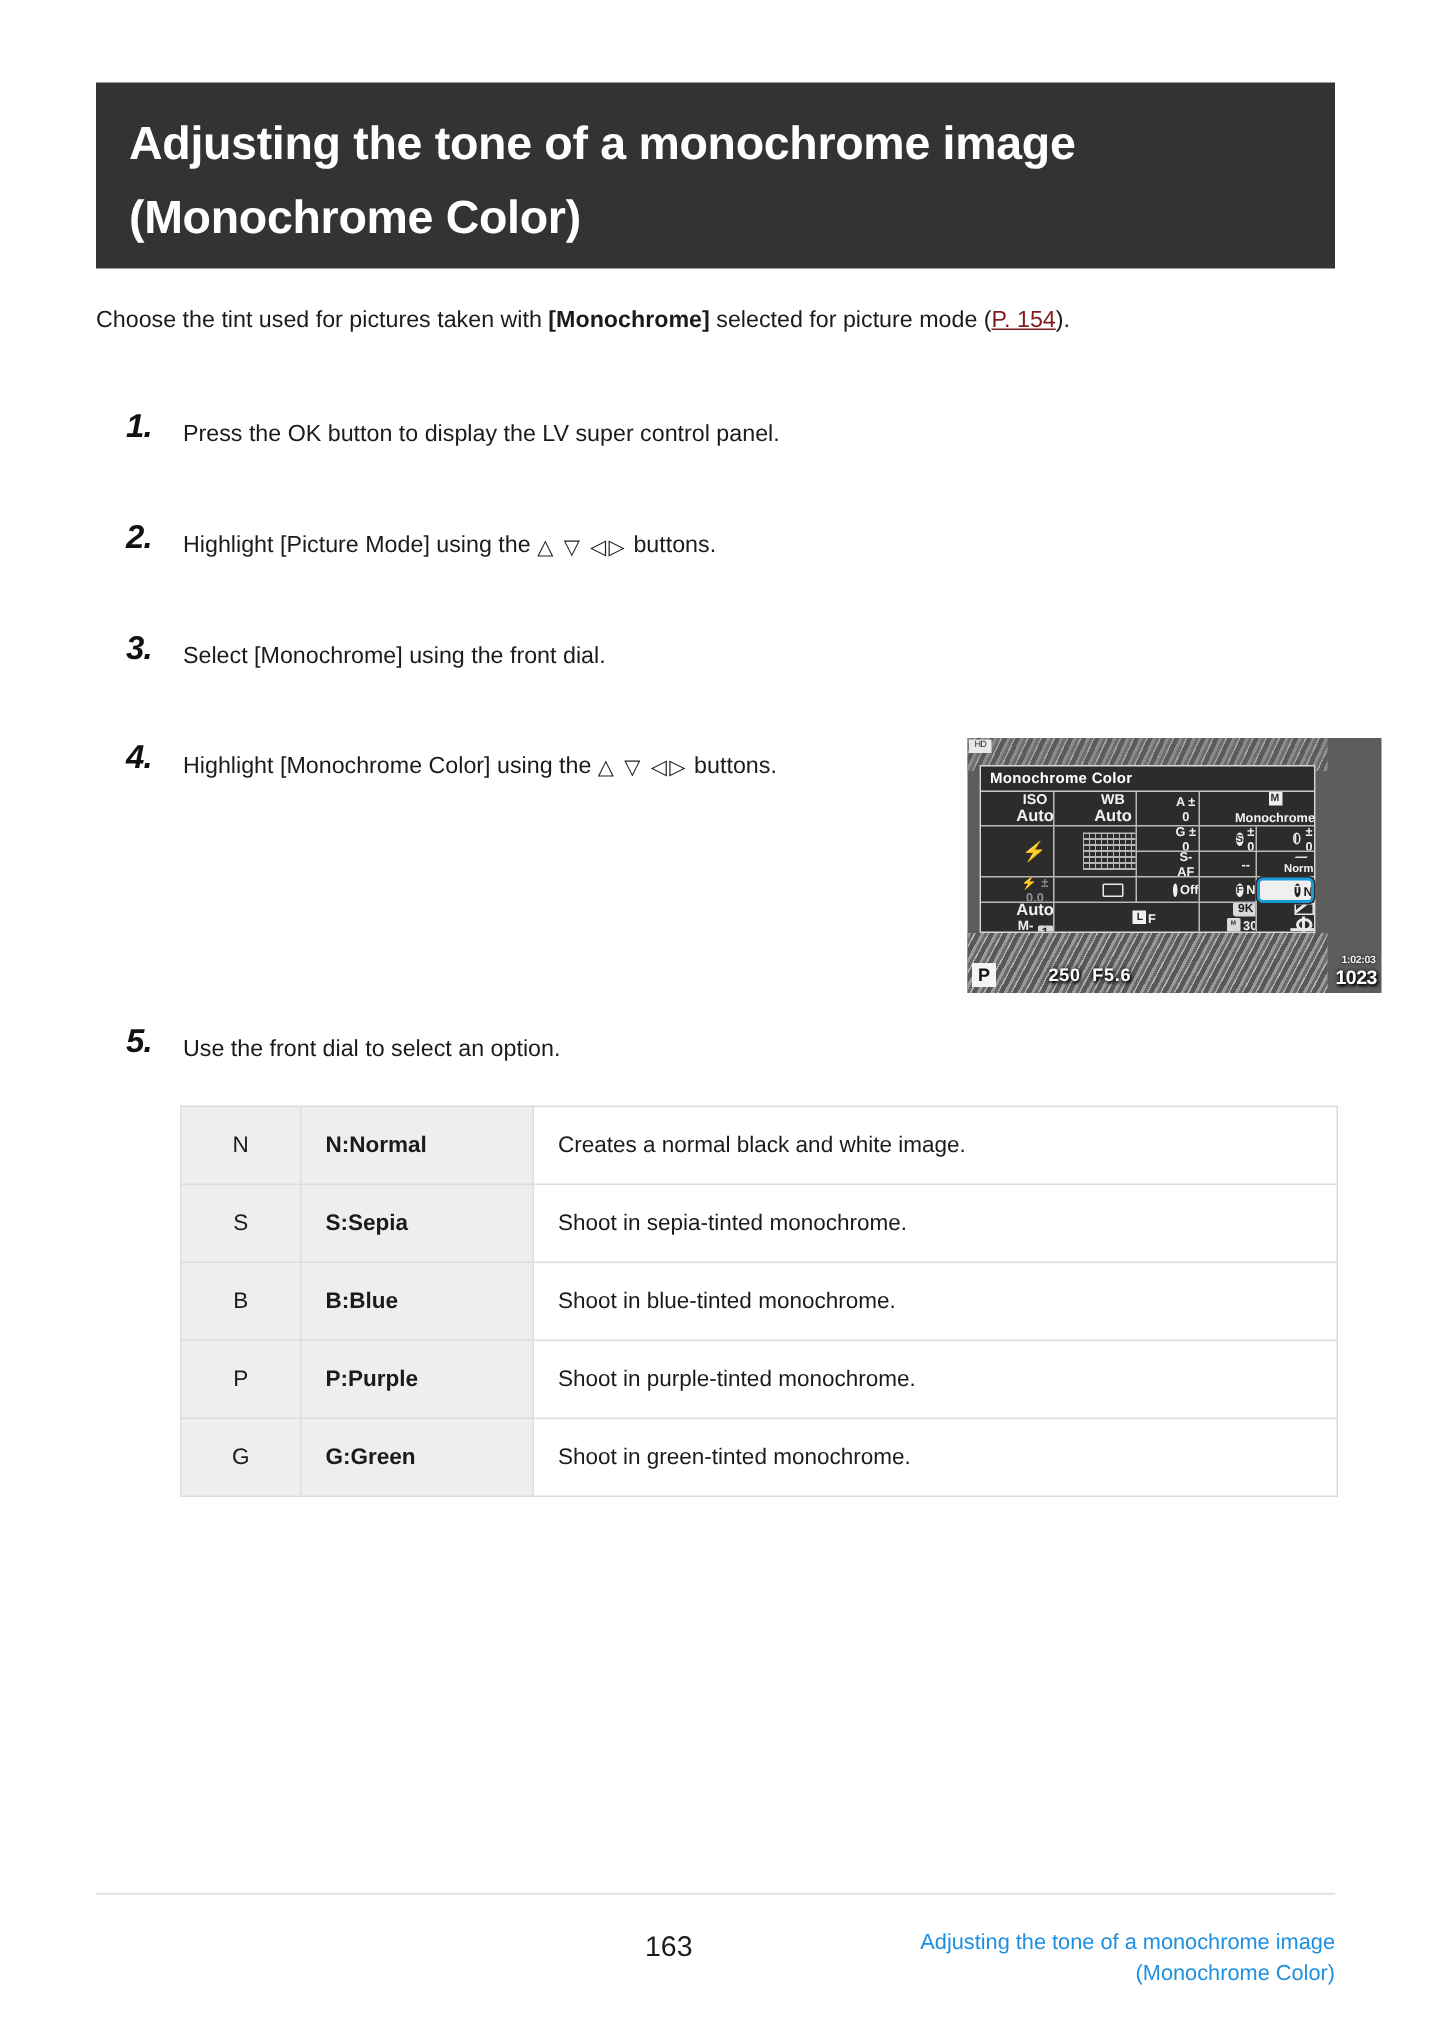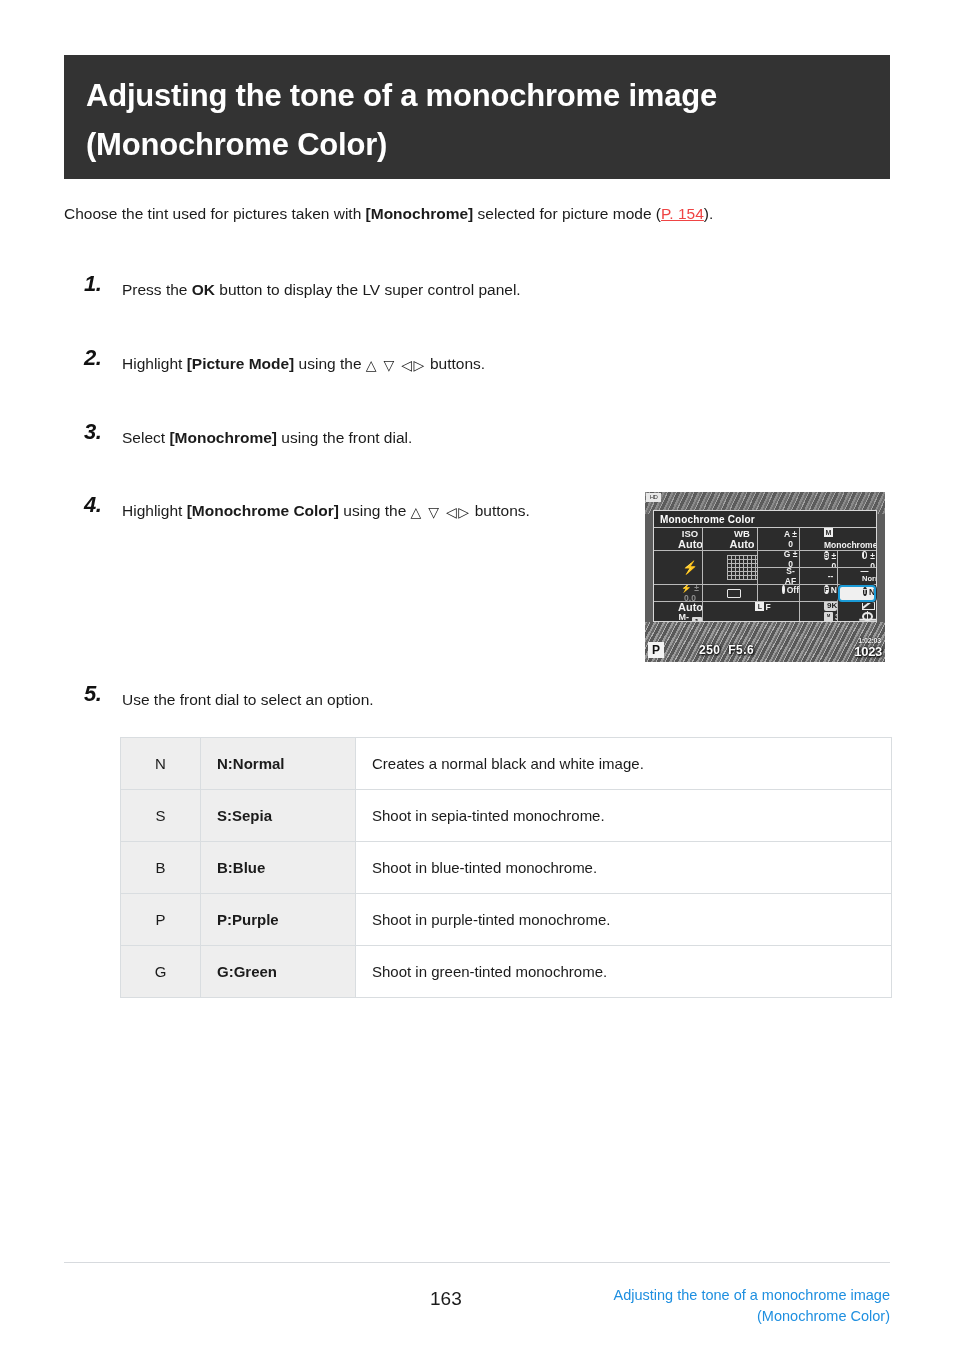--- a/index.html
+++ b/index.html
@@ -30,60 +30,60 @@
   
   .intro {
     position: absolute;
     left: 64px; top: 203px;
     width: 830px;
     font-size: 15.5px;
     color: #1b1b1b;
     line-height: 22px;
   }
   .intro b { font-weight: bold; }
-  .link { color: #ef4444; text-decoration: underline; }
+  .link { color: #7f1d1d; text-decoration: underline; }
 
   
   .step {
     position: absolute;
     left: 84px;
     width: 600px;
     font-size: 15.5px;
     color: #1b1b1b;
     line-height: 22px;
   }
   .step .num {
     position: absolute;
     left: 0; top: -6px;
     font-size: 22px;
     font-weight: bold;
     font-style: italic;
     color: #111;
     letter-spacing: -0.5px;
   }
   .step .txt { display: block; margin-left: 38px; }
-  .step b { font-weight: bold; }
+  .step b { font-weight: normal; }
   .arrows {
     display: inline-block;
     font-size: 14px;
     letter-spacing: 1.5px;
     vertical-align: -1px;
   }
 
   #step1 { top: 279px; }
   #step2 { top: 353px; }
   #step3 { top: 427px; }
   #step4 { top: 500px; }
   #step5 { top: 689px; }
 
   
   .lcd {
     position: absolute;
     left: 645px; top: 492px;
-    width: 240px; height: 170px;
+    width: 276px; height: 170px;
     background: #5d5d5d;
     overflow: hidden;
     font-family: "Liberation Sans", sans-serif;
   }
   .lcd .noise-top {
     position: absolute; left: 0; top: 0; width: 240px; height: 22px;
     background:
       repeating-linear-gradient(115deg, #8e8e8e 0 2px, #6f6f6f 2px 4px, #a5a5a5 4px 5px, #5b5b5b 5px 8px),
       #7a7a7a;
     opacity: .95;
@@ -123,21 +123,21 @@
     position: relative;
     height: 93px;
     display: grid;
     grid-template-columns: 49px 55px 42px 38px 38px;
     grid-template-rows: 23px 17px 17px 17px 19px;
   }
   .cell {
     border-right: 1px solid #b9b9b9;
     border-bottom: 1px solid #b9b9b9;
     display: flex; flex-direction: column;
-    justify-content: center;
+    align-items: center; justify-content: center;
     font-size: 8.5px; font-weight: bold;
     color: #f2f2f2;
     text-align: center;
     line-height: 10px;
     position: relative;
     overflow: hidden;
     padding-left: 24px;
   }
   .cell.nb-r { border-right: none; }
   .cell.dim { color: #8e8e8e; }

